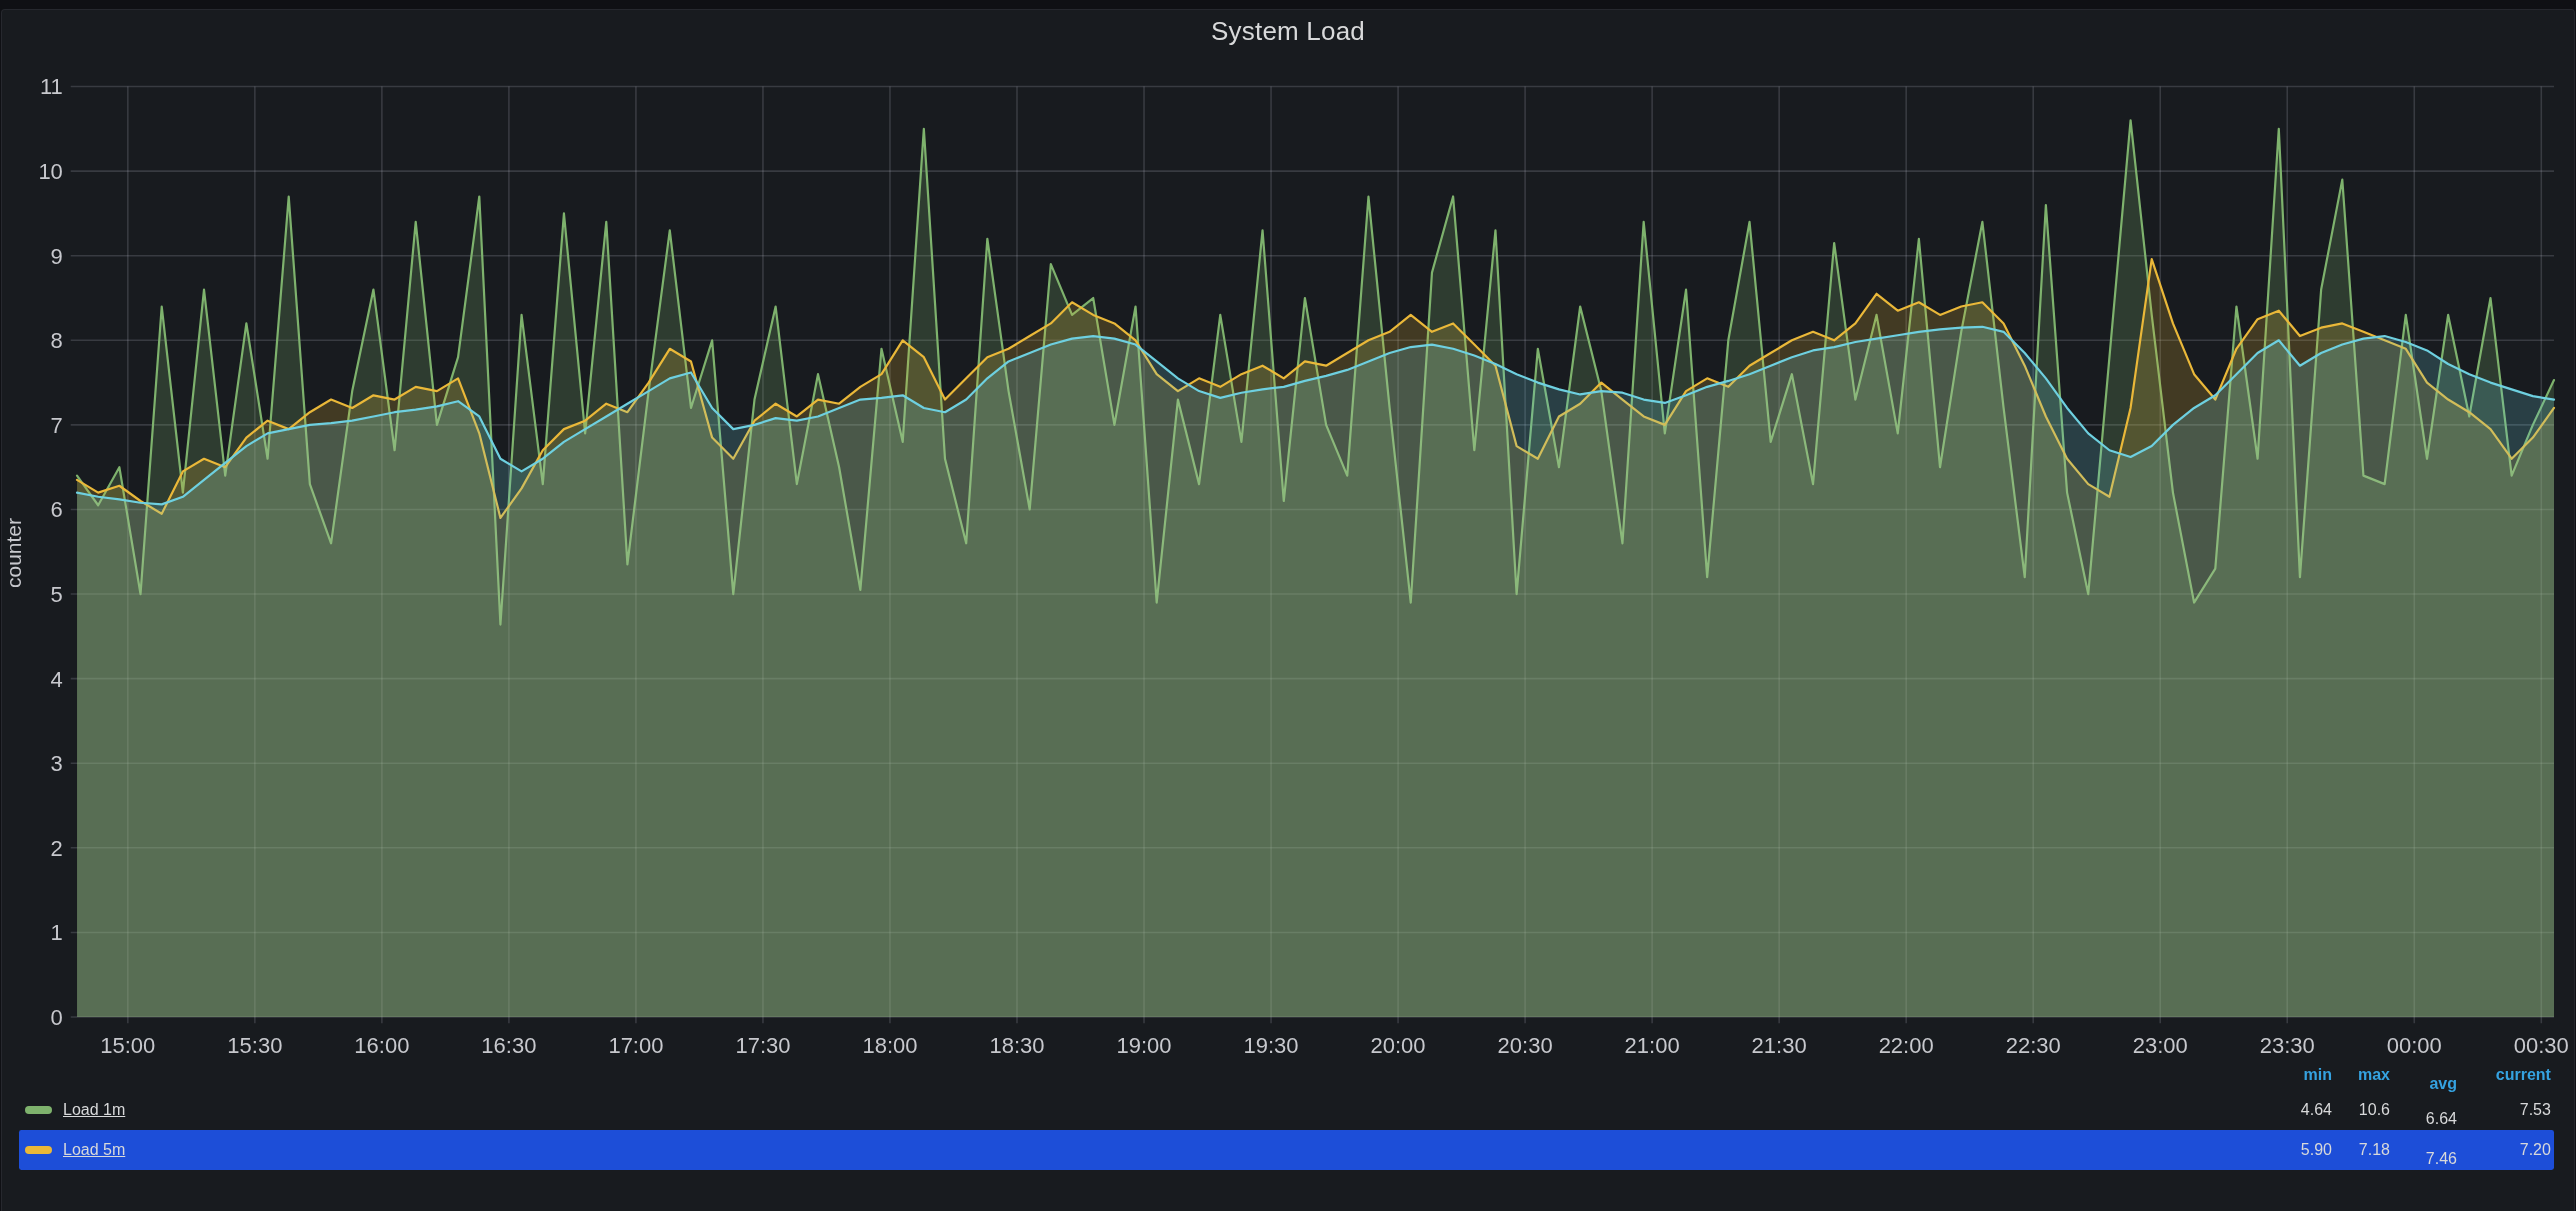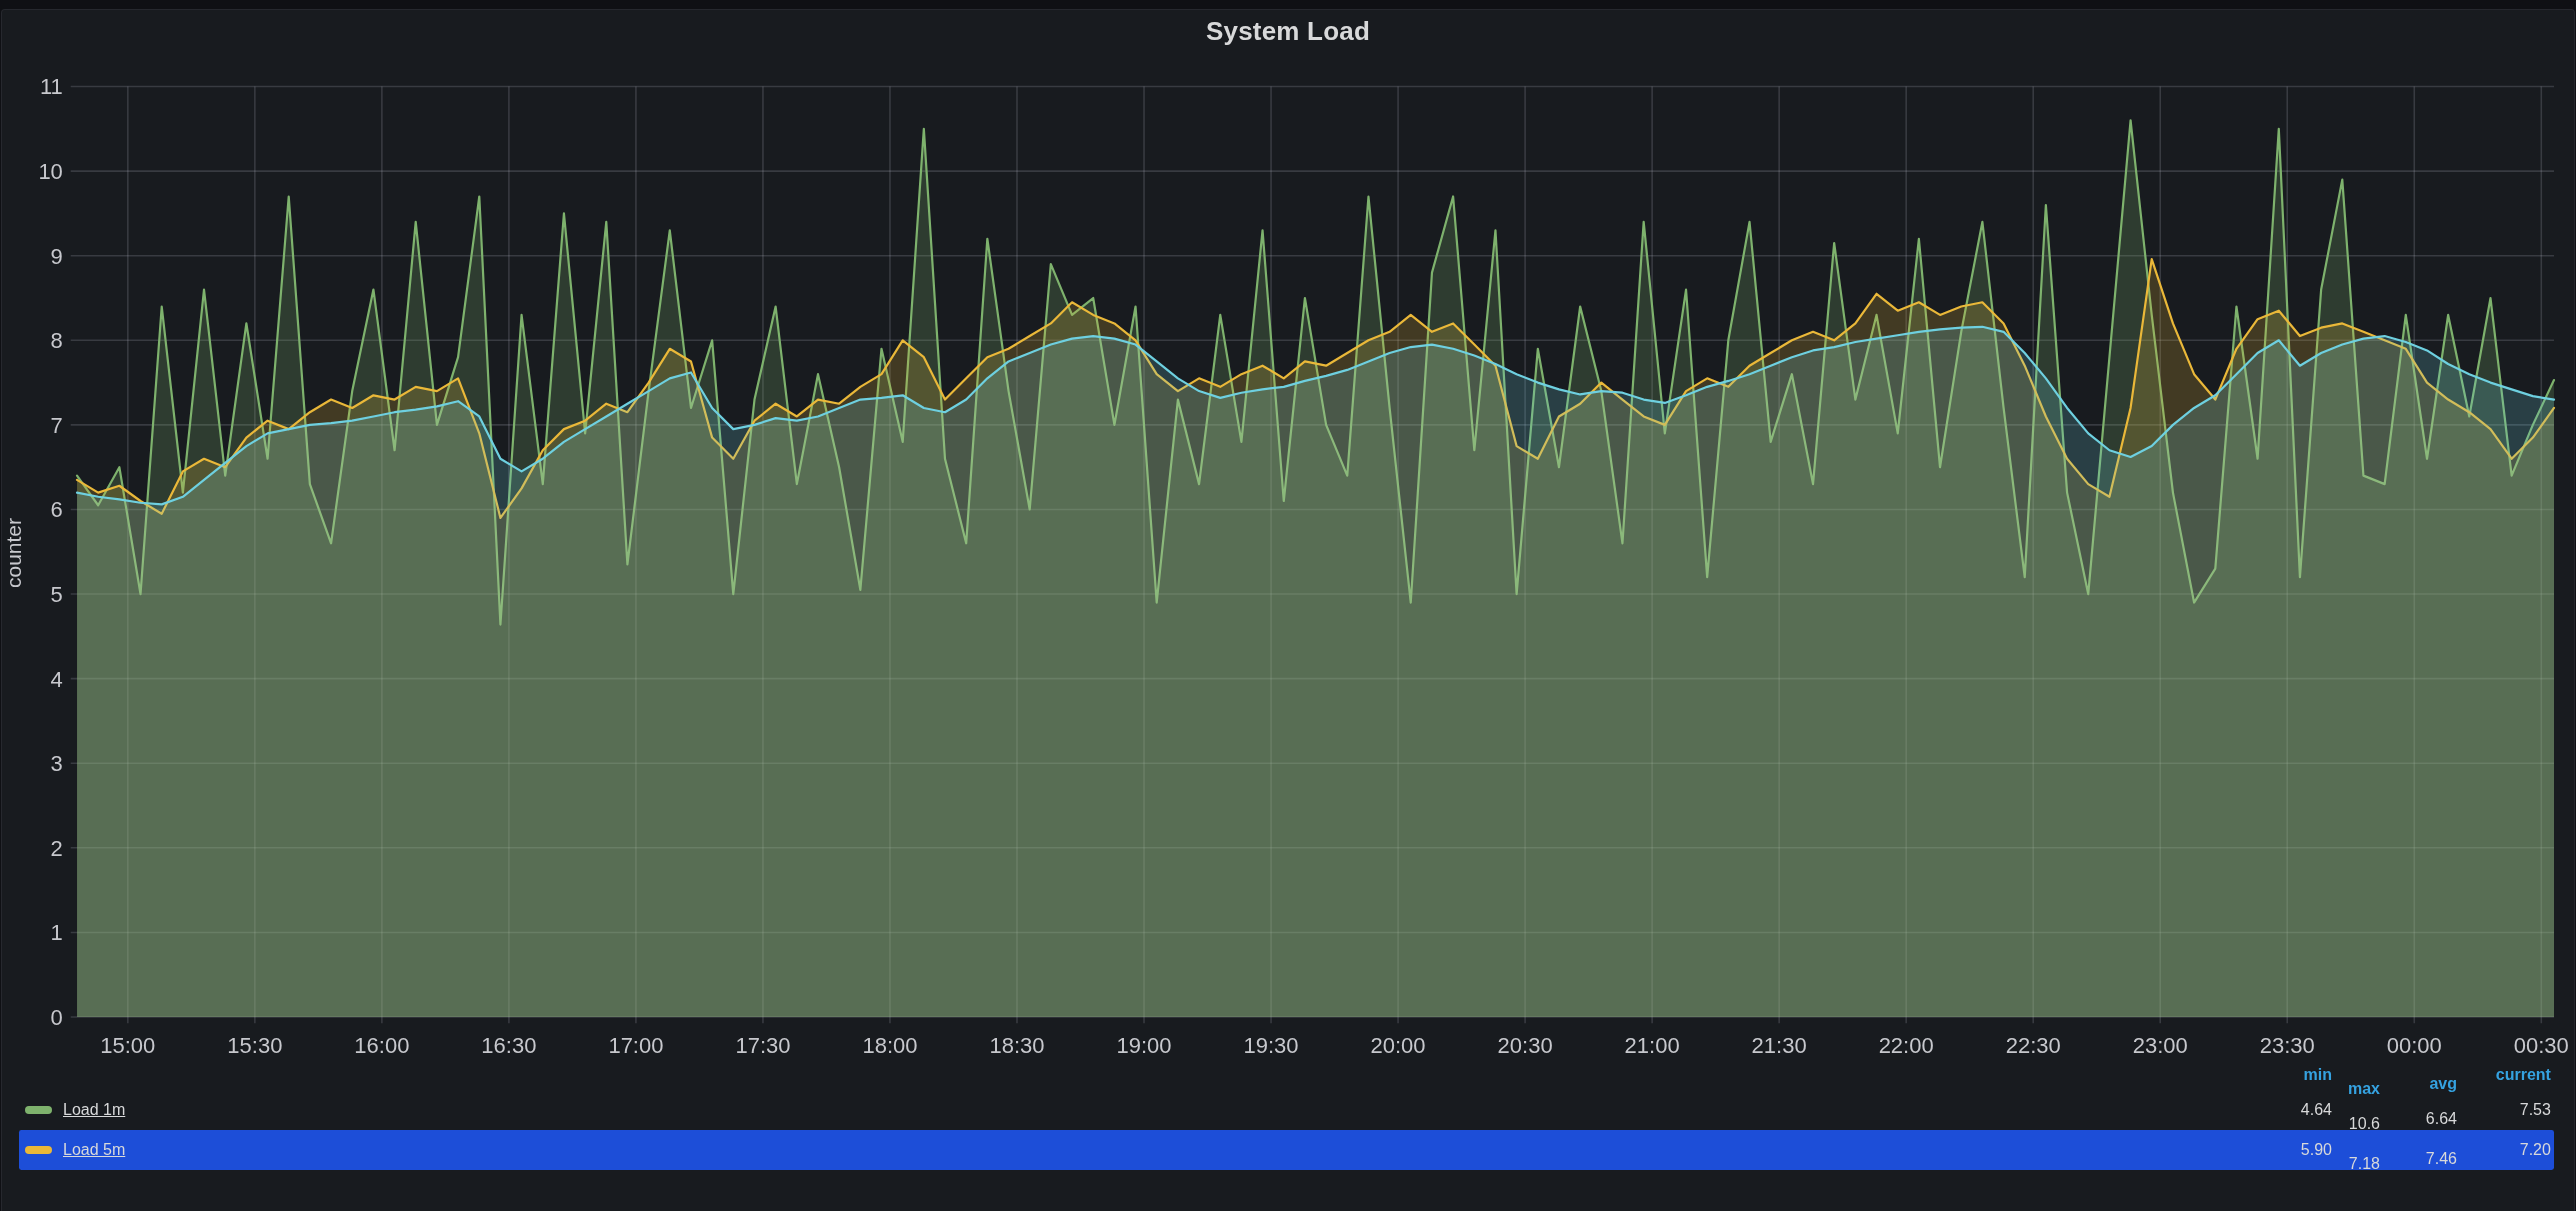--- a/index.html
+++ b/index.html
@@ -1,33 +1,33 @@
 <!DOCTYPE html>
 <html style="font-size:12.6px"><head>
 <meta charset="utf-8">
 <style>
   html,body{margin:0;padding:0;width:2576px;height:1212px;background:#0f1014;overflow:hidden;
     font-family:"Liberation Sans","DejaVu Sans",sans-serif;}
   #panel{position:absolute;left:0.8px;right:0.8px;top:9.4px;bottom:0;background:#181b1f;
     border:0.8px solid #26282e;border-bottom:none;border-radius:3.9px 3.9px 0 0;}
   #panel-title{position:absolute;top:15.7px;left:0;width:100%;text-align:center;
-    color:#d8d9da;font-size:26px;font-weight:bold;letter-spacing:0.2px;}
+    color:#d8d9da;font-size:26px;font-weight:normal;letter-spacing:0.2px;}
   #chart-svg{position:absolute;left:0;top:0;width:2576px;height:1212px;}
   #y-axis-label{position:absolute;left:-61px;top:541px;width:149px;text-align:center;
     color:#c7c8cd;font-size:21px;transform:rotate(-90deg);}
   #legend{position:absolute;left:19px;right:22px;top:1059px;color:#d8d9da;font-size:16px;}
   .legend-header-row{position:relative;height:31px;}
   .legend-row{position:relative;height:40px;}
   .legend-row.highlighted{background:#1d4ed8;border-radius:2.4px;}
   .legend-swatch{position:absolute;left:6.3px;top:50%;margin-top:-3.9px;width:27px;height:7.9px;border-radius:3.9px;}
   .legend-label{position:absolute;left:44px;top:50%;transform:translateY(-50%);white-space:nowrap;cursor:pointer;text-decoration:underline;}
   .legend-stat,.legend-col-header{position:absolute;top:50%;transform:translateY(-50%);
     width:134px;text-align:right;white-space:nowrap;}
   .legend-col-header{color:#35a2e0;font-weight:bold;cursor:pointer;}
-  .col-min{right:222px;}.col-max{right:174px;margin-top:14px;}.col-avg{right:97px;margin-top:9px;}.col-current{right:3.1px;}
+  .col-min{right:222px;}.col-max{right:164px;}.col-avg{right:97px;margin-top:9px;}.col-current{right:3.1px;}
 </style>
 </head>
 <body>
 
 <div id="panel"></div>
 <div id="panel-title">System Load</div>
 <div id="y-axis-label">counter</div>
 <svg id="chart-svg" viewBox="0 0 3278 1542">
     <line x1="90" y1="1294" x2="3250" y2="1294" stroke="rgba(204,204,220,0.18)" stroke-width="2"></line>
     <text x="80" y="1304" fill="#c7c8cd" font-size="28" text-anchor="end">0</text>

